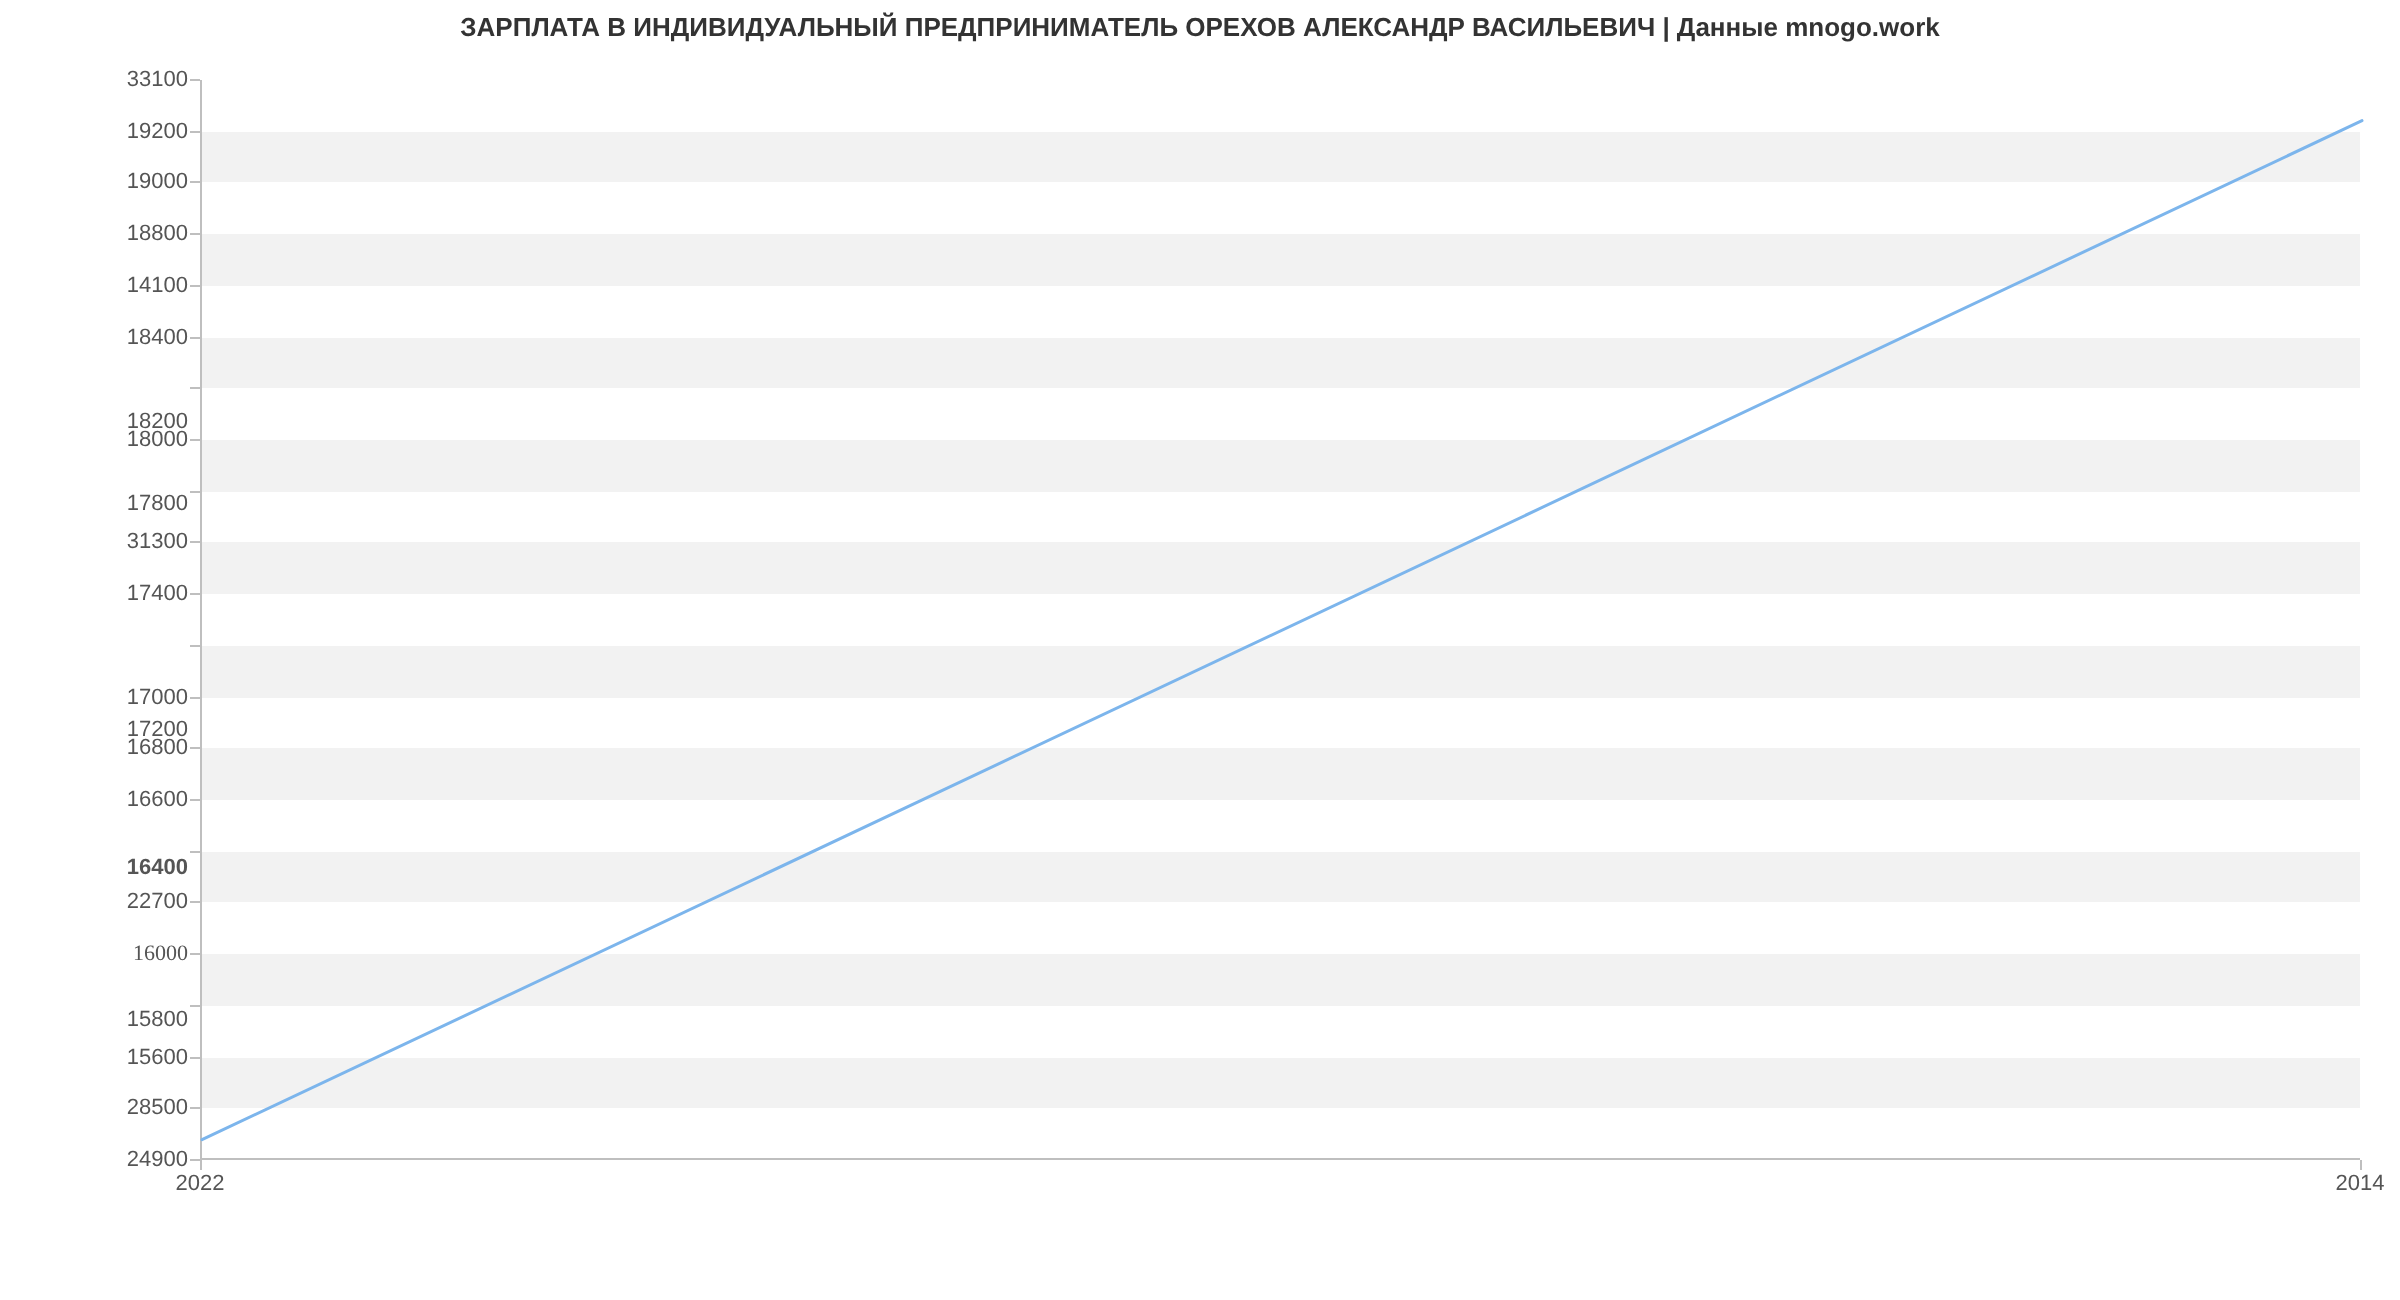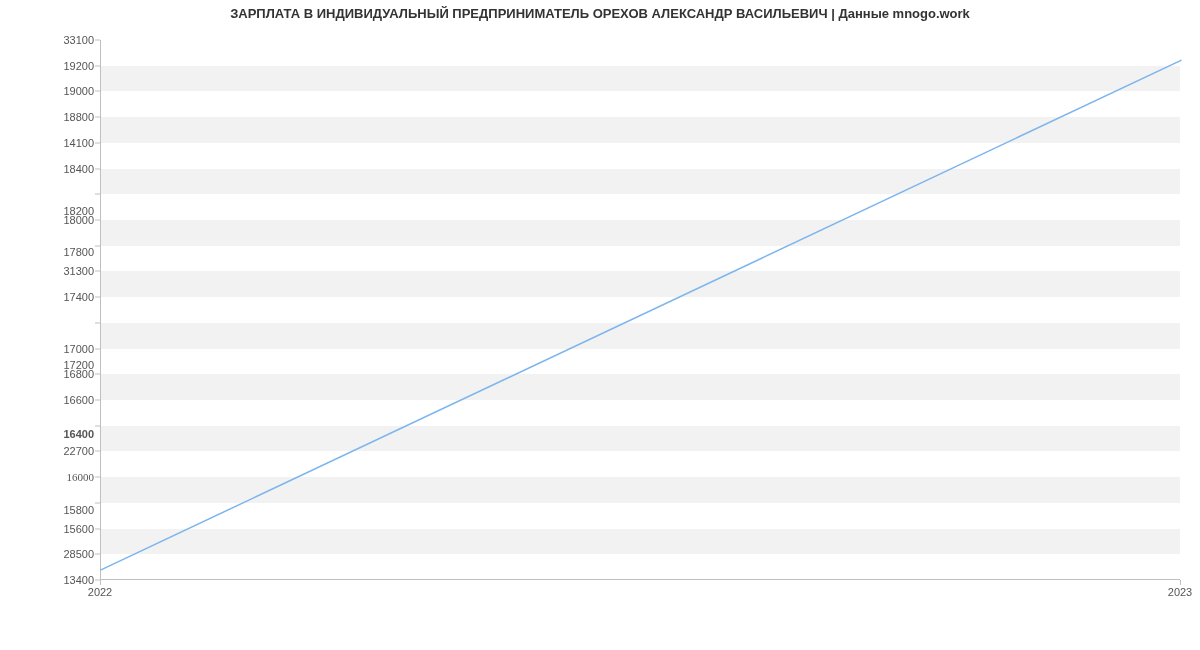--- a/index.html
+++ b/index.html
@@ -95,21 +95,21 @@
       <div class="band" style="top: 231.429px; height: 25.7143px; background: rgb(242, 242, 242);"></div>
       <div class="band" style="top: 282.857px; height: 25.7143px; background: rgb(242, 242, 242);"></div>
       <div class="band" style="top: 334.286px; height: 25.7143px; background: rgb(242, 242, 242);"></div>
       <div class="band" style="top: 385.714px; height: 25.7143px; background: rgb(242, 242, 242);"></div>
       <div class="band" style="top: 437.143px; height: 25.7143px; background: rgb(242, 242, 242);"></div>
       <div class="band" style="top: 488.571px; height: 25.7143px; background: rgb(242, 242, 242);"></div>
     <svg class="line-layer">
       <polyline id="series-line" fill="none" stroke-width="1.5" stroke-linejoin="round" stroke-linecap="round" points="0,529.8428571428572 1080,20.31428571428569" stroke="#7cb5ec"></polyline>
     </svg>
   </div>
-<div class="yaxis-tick" style="top: 580px;">13400</div>
+<div class="yaxis-tick" style="top: 580px;">24900</div>
     <div class="yaxis-mark" style="top: 580px;"></div>
     <div class="yaxis-tick" style="top: 554.286px;">28500</div>
     <div class="yaxis-mark" style="top: 554.286px;"></div>
     <div class="yaxis-tick" style="top: 528.571px;">15600</div>
     <div class="yaxis-mark" style="top: 528.571px;"></div>
     <div class="yaxis-tick" style="top: 510px;">15800</div>
     <div class="yaxis-mark" style="top: 502.857px;"></div>
     <div class="yaxis-tick" style="top: 477.143px; font-family: Liberation Serif, serif;">16000</div>
     <div class="yaxis-mark" style="top: 477.143px;"></div>
     <div class="yaxis-tick" style="top: 451.429px;">22700</div>
@@ -141,15 +141,15 @@
     <div class="yaxis-tick" style="top: 117.143px;">18800</div>
     <div class="yaxis-mark" style="top: 117.143px;"></div>
     <div class="yaxis-tick" style="top: 91.4286px;">19000</div>
     <div class="yaxis-mark" style="top: 91.4286px;"></div>
     <div class="yaxis-tick" style="top: 65.7143px;">19200</div>
     <div class="yaxis-mark" style="top: 65.7143px;"></div>
     <div class="yaxis-tick" style="top: 40px;">33100</div>
     <div class="yaxis-mark" style="top: 40px;"></div>
     <div class="xaxis-tick" style="left: 100px;">2022</div>
     <div class="xaxis-mark" style="left: 100px;"></div>
-    <div class="xaxis-tick" style="left: 1180px;">2023</div>
+    <div class="xaxis-tick" style="left: 1180px;">2014</div>
     <div class="xaxis-mark" style="left: 1180px;"></div>
   </div>
 
 </body></html>

